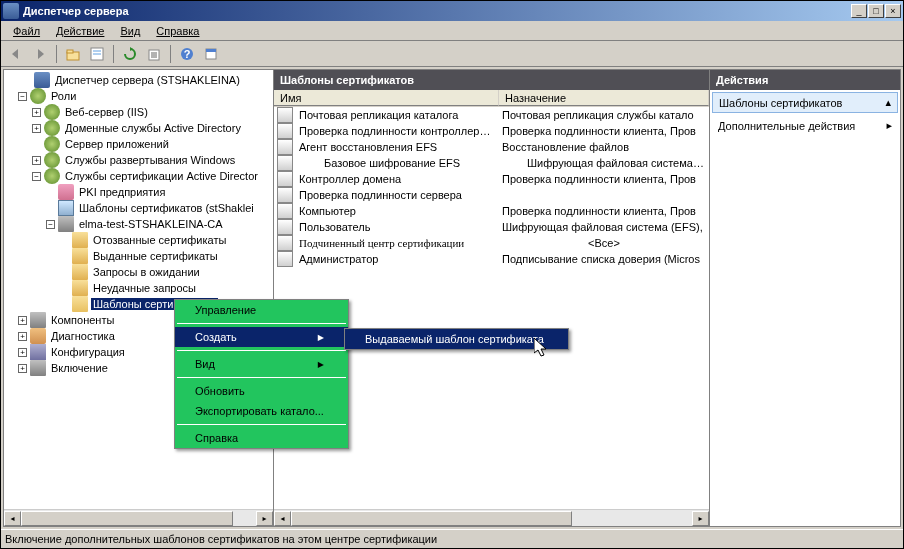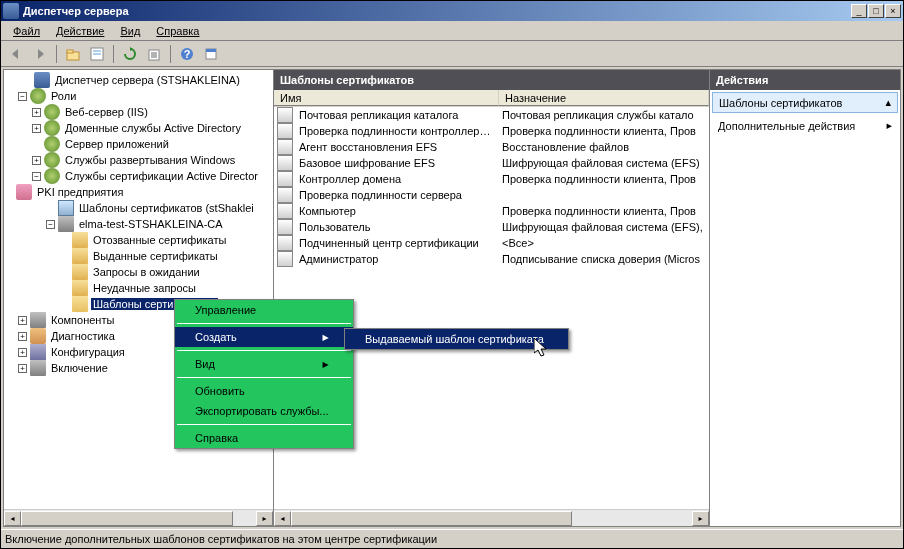--- a/index.html
+++ b/index.html
@@ -179,21 +179,21 @@
         <div class="tree-item" style="padding-left:28px">
           <span class="toggle">+</span>
             <span class="icon icon-role"></span>
             <span class="label">Службы развертывания Windows</span>
         </div>
         <div class="tree-item" style="padding-left:28px">
           <span class="toggle">−</span>
             <span class="icon icon-role"></span>
             <span class="label">Службы сертификации Active Director</span>
         </div>
-        <div class="tree-item" style="">
+        <div class="tree-item" style="padding-left:42px">
           <span class="notoggle"></span>
             <span class="icon icon-key"></span>
             <span class="label">PKI предприятия</span>
         </div>
         <div class="tree-item" style="padding-left:42px">
           <span class="notoggle"></span>
             <span class="icon icon-cert"></span>
             <span class="label">Шаблоны сертификатов (stShaklei</span>
         </div>
         <div class="tree-item" style="padding-left:42px">
@@ -273,21 +273,21 @@
             <span class="list-cell" style="width: 203px;">Проверка подлинности контроллера ...</span>
             <span class="list-cell" style="flex: 1 1 0%;">Проверка подлинности клиента, Пров</span>
           </div>
           <div class="list-row">
             <span class="icon icon-tmpl"></span>
             <span class="list-cell" style="width: 203px;">Агент восстановления EFS</span>
             <span class="list-cell" style="flex: 1 1 0%;">Восстановление файлов</span>
           </div>
           <div class="list-row">
             <span class="icon icon-tmpl"></span>
-            <span class="list-cell" style="width: 203px;">Базовое шифрование EFS</span>
+            <span class="list-cell" style="width: 203px; margin-left: 25px;">Базовое шифрование EFS</span>
             <span class="list-cell" style="flex: 1 1 0%;">Шифрующая файловая система (EFS)</span>
           </div>
           <div class="list-row">
             <span class="icon icon-tmpl"></span>
             <span class="list-cell" style="width: 203px;">Контроллер домена</span>
             <span class="list-cell" style="flex: 1 1 0%;">Проверка подлинности клиента, Пров</span>
           </div>
           <div class="list-row">
             <span class="icon icon-tmpl"></span>
             <span class="list-cell" style="flex: 1 1 0%;">Проверка подлинности сервера</span>
@@ -297,22 +297,22 @@
             <span class="list-cell" style="width: 203px;">Компьютер</span>
             <span class="list-cell" style="flex: 1 1 0%;">Проверка подлинности клиента, Пров</span>
           </div>
           <div class="list-row">
             <span class="icon icon-tmpl"></span>
             <span class="list-cell" style="width: 203px;">Пользователь</span>
             <span class="list-cell" style="flex: 1 1 0%;">Шифрующая файловая система (EFS),</span>
           </div>
           <div class="list-row">
             <span class="icon icon-tmpl"></span>
-            <span class="list-cell" style="width: 203px;">Подчиненный центр сертификации</span>
-            <span class="list-cell" style="flex: 1 1 0%;">&lt;Все&gt;</span>
+            <span class="list-cell" style="width: 203px; font-family: Liberation Serif, serif;">Подчиненный центр сертификации</span>
+            <span class="list-cell" style="flex: 1 1 0%; text-align: center;">&lt;Все&gt;</span>
           </div>
           <div class="list-row">
             <span class="icon icon-tmpl"></span>
             <span class="list-cell" style="width: 203px;">Администратор</span>
             <span class="list-cell" style="flex: 1 1 0%;">Подписывание списка доверия (Micros</span>
           </div>
         </div>
       <div class="scrollbar-h">
         <div class="sb-btn">◂</div>
         <div class="sb-track">
@@ -344,21 +344,21 @@
         </div>
       <div class="cm-sep"></div>
       <div class="cm-item has-sub">
           <span>Вид</span>
         </div>
       <div class="cm-sep"></div>
       <div class="cm-item">
           <span>Обновить</span>
         </div>
       <div class="cm-item">
-          <span>Экспортировать службы...</span>
+          <span>Экспортировать катало...</span>
         </div>
       <div class="cm-sep"></div>
       <div class="cm-item">
           <span>Справка</span>
         </div>
     </div>
 
     <div class="context-menu" style="left:340px; top:258px;">
       <div class="cm-item highlighted" style="min-width:200px">
           <span>Выдаваемый шаблон сертификата</span>

